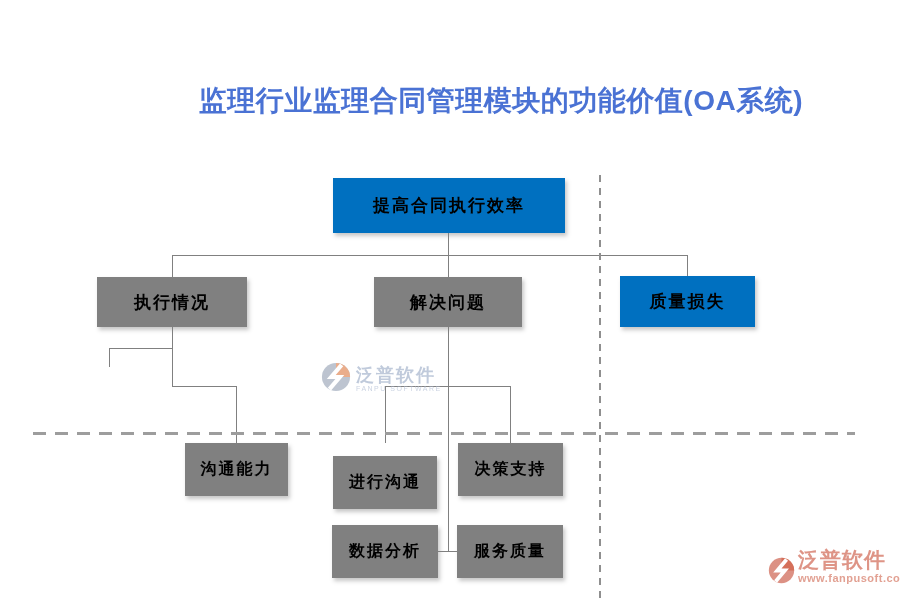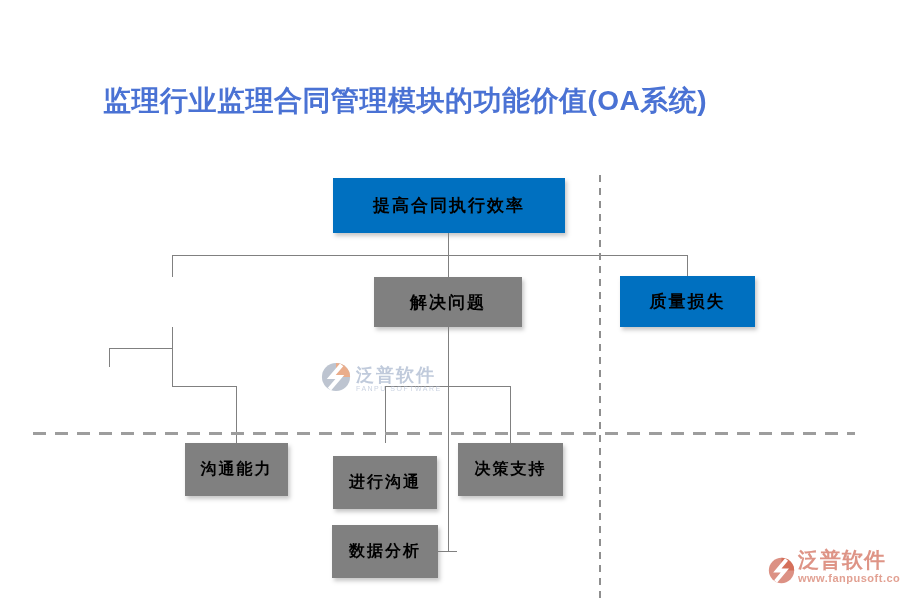--- a/index.html
+++ b/index.html
@@ -4,20 +4,21 @@
 <style>
   html,body { margin:0; padding:0; background:#ffffff; }
   #canvas {
     position:relative; width:900px; height:600px; background:#ffffff;
     overflow:hidden; font-family:"Liberation Sans","DejaVu Sans",sans-serif;
   }
   .page-title {
     position:absolute; left:103px; top:82px; width:700px;
     font-size:28px; font-weight:bold; color:#4A72D4; letter-spacing:0.5px;
     white-space:nowrap;
+    text-align:right;
   }
   .node {
     position:absolute; display:flex; align-items:center; justify-content:center;
     color:#000000; font-weight:bold; font-size:17px; letter-spacing:2px;
     box-shadow:2px 3px 4px rgba(130,130,130,0.45);
   }
   .node.blue { background:#0070C0; }
   .node.gray { background:#808080; }
   .line { position:absolute; background:#808080; }
   .dash-h {
@@ -64,20 +65,23 @@
   <div class="line" style="left:510px;top:386px;width:1px;height:57px;"></div>
   <div class="line" style="left:438px;top:551px;width:19px;height:1px;"></div>
 
   <div class="dash-h"></div>
   <div class="dash-v"></div>
 
   <div class="node blue" style="left:333px;top:178px;width:232px;height:55px;">
     <span>提高合同执行效率</span>
   </div>
 
+  <div class="node gray" style="left:97px;top:277px;width:150px;height:50px;">
+    <span>执行情况</span>
+  </div>
 
   <div class="node gray" style="left:374px;top:277px;width:148px;height:50px;">
     <span>解决问题</span>
   </div>
 
   <div class="node blue" style="left:620px;top:276px;width:135px;height:51px;">
     <span>质量损失</span>
   </div>
 
 
@@ -90,20 +94,23 @@
   </div>
 
   <div class="node gray" style="left:458px;top:443px;width:105px;height:53px;font-size:16px;">
     <span>决策支持</span>
   </div>
 
   <div class="node gray" style="left:332px;top:525px;width:106px;height:53px;font-size:16px;">
     <span>数据分析</span>
   </div>
 
+  <div class="node gray" style="left:457px;top:525px;width:106px;height:53px;font-size:16px;">
+    <span>服务质量</span>
+  </div>
 
   <div class="wm wm-center">
     <span>
       <svg width="30" height="30" viewBox="0 0 32 32">
         <circle cx="16" cy="16" r="15" fill="#9AA6B8"></circle>
         <path d="M16 1 A15 15 0 0 1 31 16 L16 16 Z" fill="#E0824E"></path>
         <path d="M22 3 L11 16 L20 16 L9 29" stroke="#ffffff" stroke-width="4.5" fill="none"></path>
       </svg>
     </span>
     <span class="wm-text">

